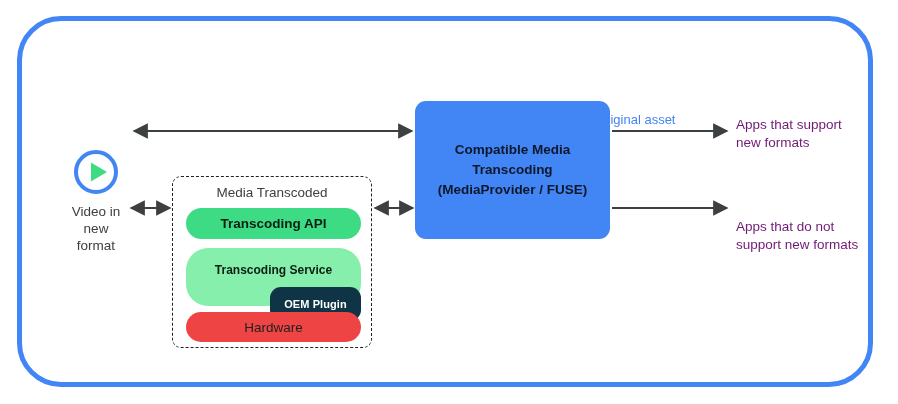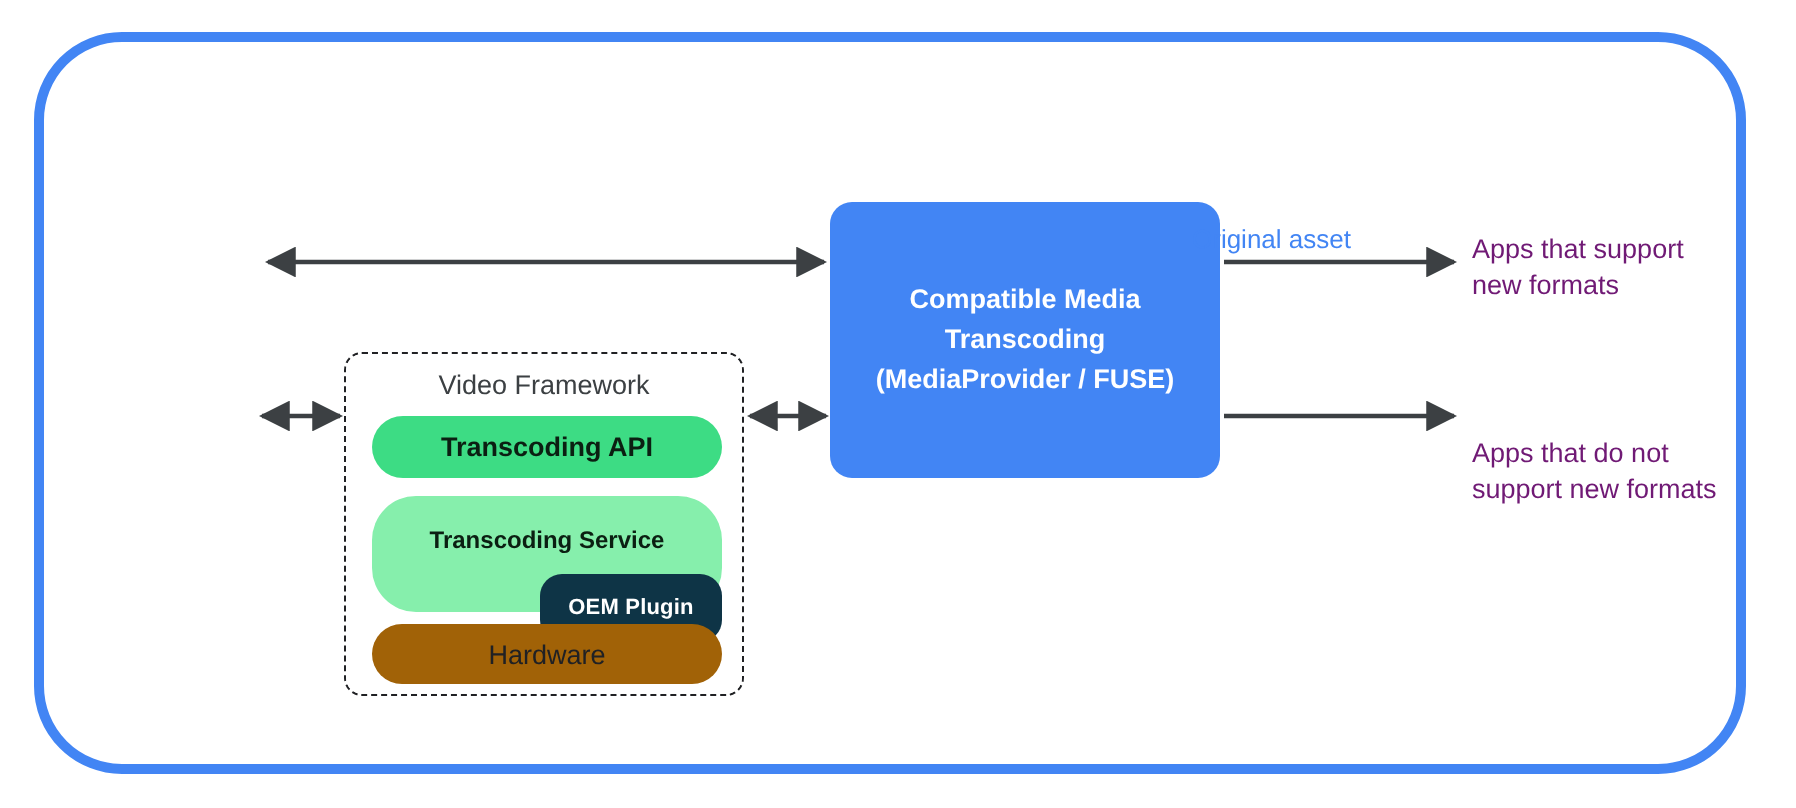--- a/index.html
+++ b/index.html
@@ -115,40 +115,40 @@
     font-size: 11px;
     font-weight: bold;
     display: flex;
     align-items: center;
     justify-content: center;
     letter-spacing: 0.1px;
   }
   #hardware {
     top: 135px;
     height: 30px;
-    background: #a16207;
+    background: #ef4444;
     border-radius: 15px;
     font-size: 13.5px;
     font-weight: normal;
     color: #202124;
   }
 
   
   #cmt-box {
     position: absolute;
     left: 415px;
     top: 101px;
     width: 195px;
     height: 138px;
     background: #4285f4;
     border-radius: 11px;
     display: flex;
     align-items: center;
     justify-content: center;
-    color: #ffffff;
+    color: #0f172a;
     font-size: 13.5px;
     font-weight: bold;
     line-height: 20px;
     text-align: center;
     white-space: pre-line;
   }
 
   
   #arrow-layer {
     position: absolute;
@@ -179,23 +179,32 @@
   #sink-supported { left: 736px; top: 116px; }
   #sink-unsupported { left: 736px; top: 194px; margin-top: 24px; }
 </style>
 </head>
 <body>
 
 <div id="canvas">
 
   <div id="outer-frame"></div>
 
+  <div id="video-source">
+    <svg id="play-icon" viewBox="0 0 48 48">
+      <circle cx="24" cy="24" r="20" fill="none" stroke="#4285f4" stroke-width="4"></circle>
+      <polygon points="19,14.5 35,24 19,33.5" fill="#3ddc84"></polygon>
+    </svg>
+    <div id="video-source-label">Video in
+new
+format</div>
+  </div>
 
   <div id="media-framework">
-    <div id="media-framework-title">Video Framework</div>
+    <div id="media-framework-title">Media Transcoded</div>
 
     <div class="stack-box" id="transcoding-api">
       <span>Transcoding API</span>
     </div>
 
     <div class="stack-box" id="transcoding-service">
       <span id="transcoding-service-label">Transcoding Service</span>
     </div>
 
     <div id="oem-plugin">

